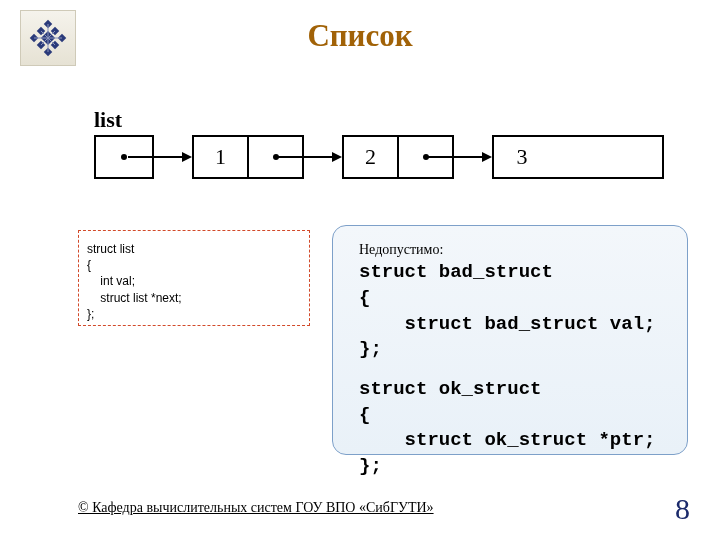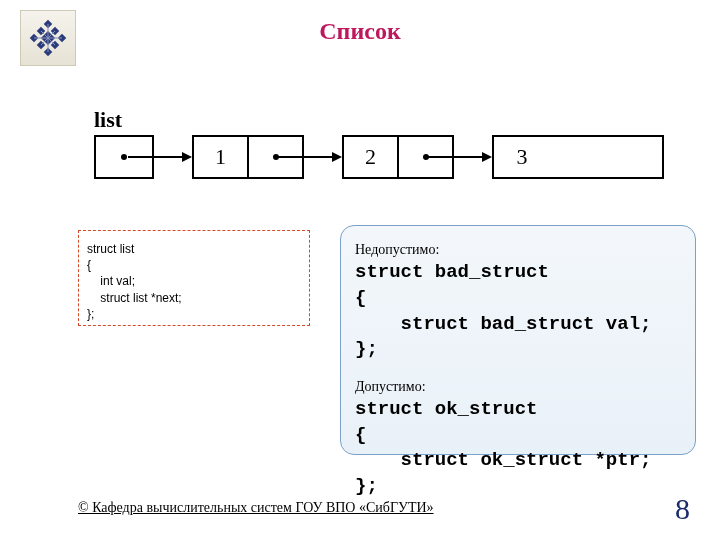--- a/index.html
+++ b/index.html
@@ -22,22 +22,22 @@
     display: flex;
     align-items: center;
     justify-content: center;
   }
   .title {
     position: absolute;
     top: 18px;
     left: 0;
     width: 100%;
     text-align: center;
-    font-size: 24px;
-    color: #be185d;
+    font-size: 31px;
+    color: #a16207;
   }
   .head-label {
     position: absolute;
     left: 94px;
     top: 107px;
     font-weight: bold;
     font-size: 22px;
     font-family: "Times New Roman", serif;
   }
   .nodebox {
@@ -83,28 +83,28 @@
     height: 96px;
     border: 1px dashed #d24a2a;
     padding: 10px 8px 8px 8px;
     font-family: Liberation Sans, sans-serif;
     font-size: 12px;
     line-height: 1.35;
     white-space: pre;
   }
   .code-right {
     position: absolute;
-    left: 340px;
+    left: 332px;
     top: 225px;
     width: 356px;
     height: 230px;
     border: 1px solid #7da0c9;
     border-radius: 14px;
     background: linear-gradient(#f3f7fb, #e9f1f8);
-    padding: 14px 14px 10px 14px;
+    padding: 14px 14px 10px 26px;
     font-size: 14px;
     line-height: 1.45;
   }
   .code-right .hdr {
     font-family: "Times New Roman", serif;
     font-size: 14px;
   }
   .code-right pre {
     font-family: "Courier New", monospace;
     font-weight: bold;
@@ -193,21 +193,20 @@
     struct list *next;
 };</pre>
 
 <div class="code-right">
   <div class="hdr">Недопустимо:</div>
   <pre>struct bad_struct
 {
     struct bad_struct val;
 };</pre>
   <div class="block2">
-    <div class="hdr">Допустимо:</div>
     <pre>struct ok_struct
 {
     struct ok_struct *ptr;
 };</pre>
   </div>
 </div>
 
 <div class="copyright">© Кафедра вычислительных систем ГОУ ВПО «СибГУТИ»</div>
 <div class="pagenum">8</div>
 

